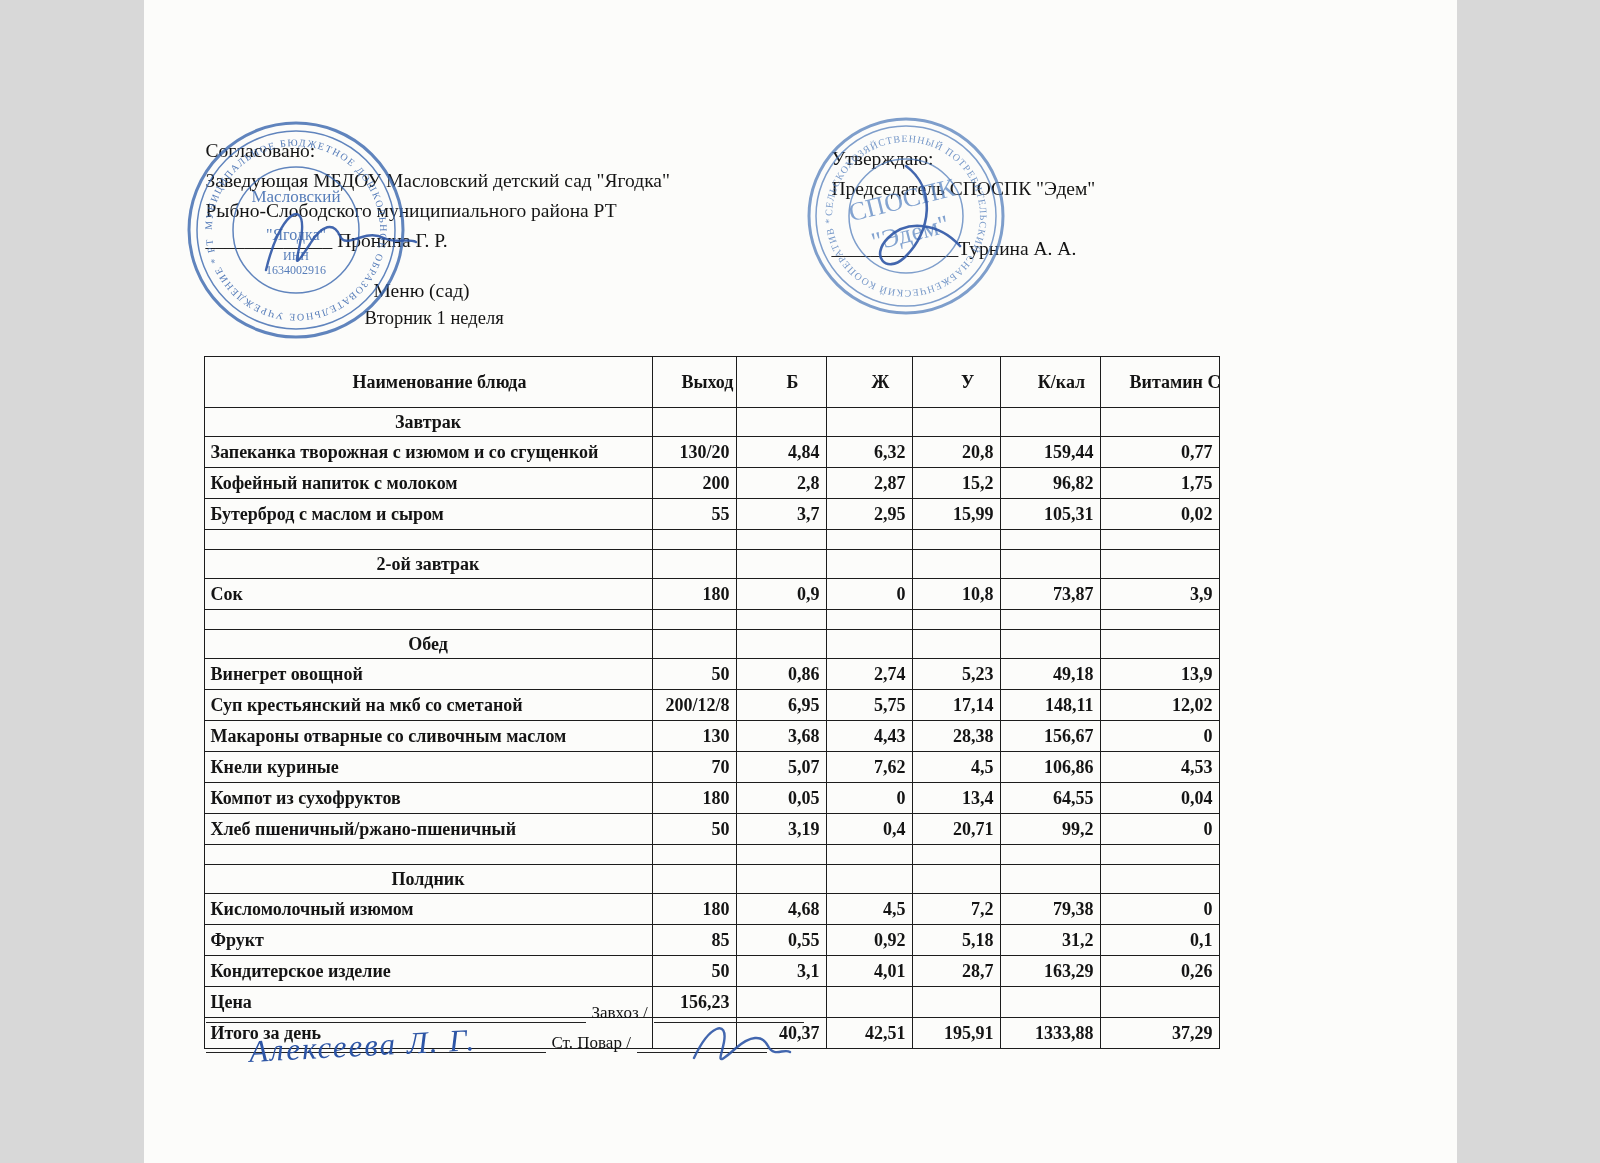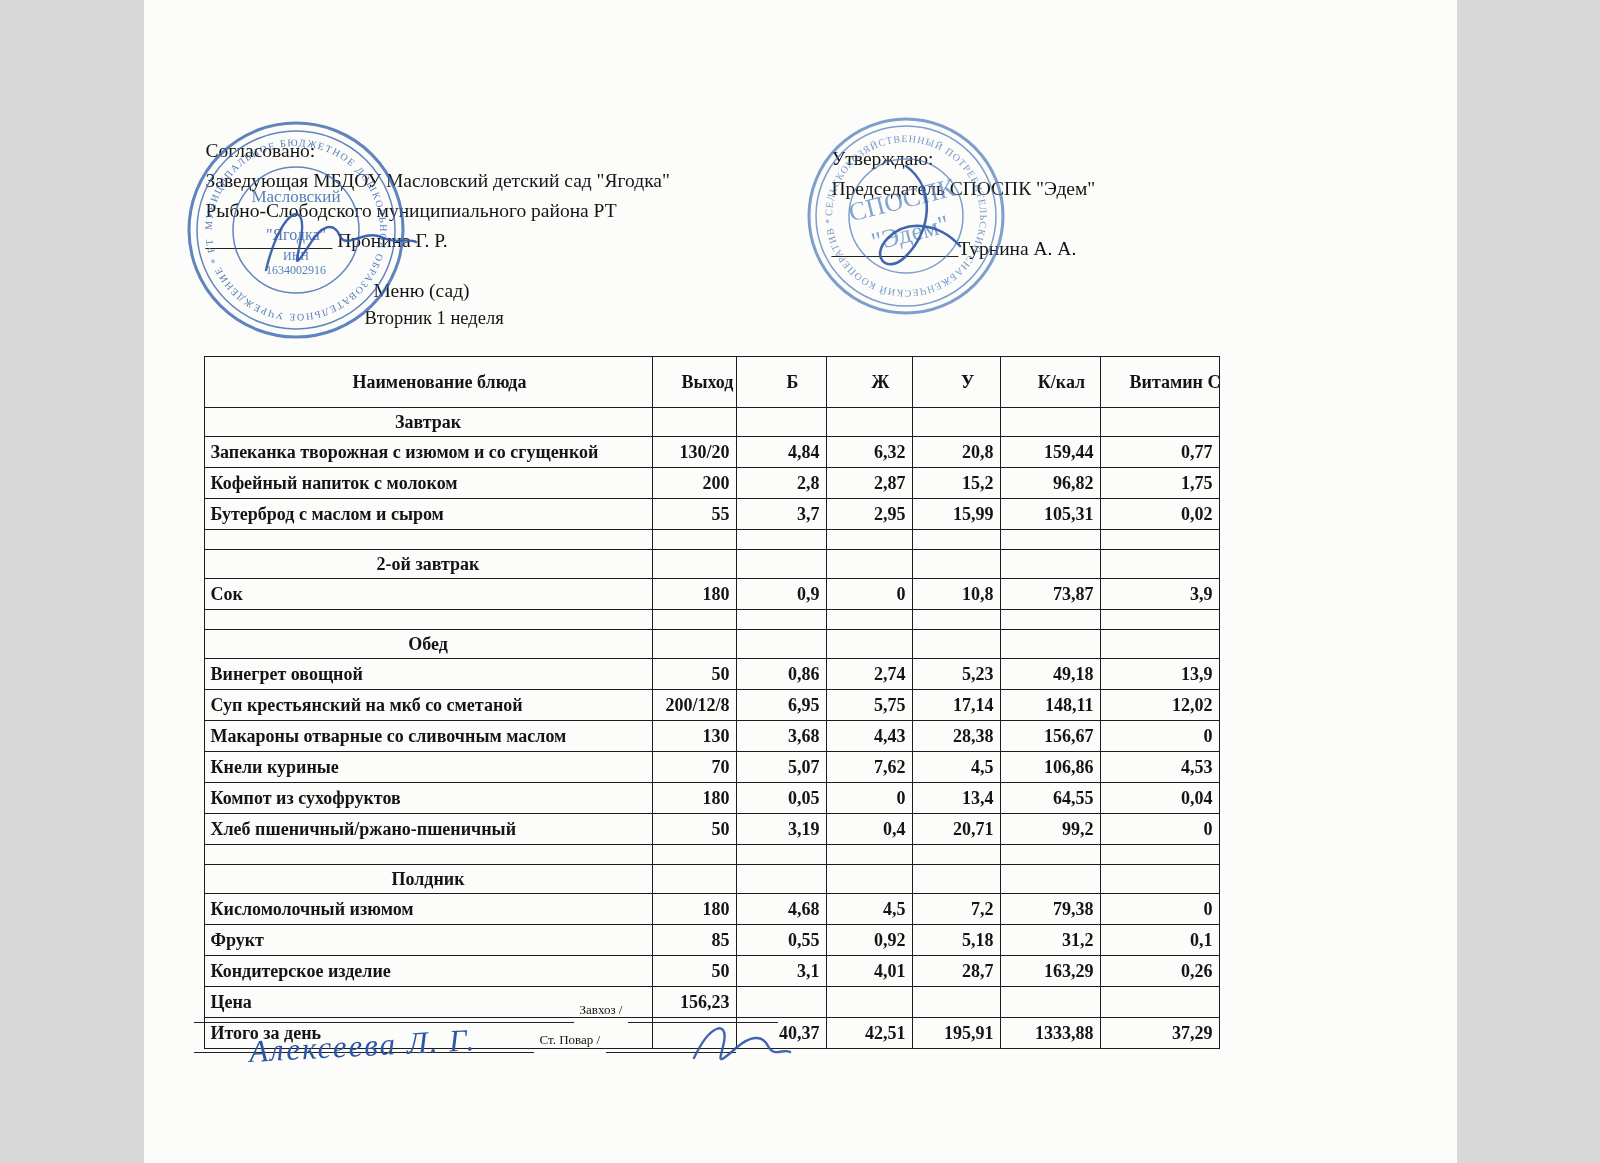--- a/index.html
+++ b/index.html
@@ -40,21 +40,21 @@
   table.menu-table th{height:46px;text-align:center;vertical-align:middle;font-size:18px;padding-left:29px;}
   td.c0{text-align:left;}
   td.c1,td.c2,td.c3,td.c4,td.c5,td.c6{text-align:right;}
   tr.row-section td{height:24px;}
   tr.row-section td.c0{text-align:center;}
   tr.row-empty td{height:15px;}
   tr.row-item td{height:26px;}
   tr.row-bold td{height:26px;margin-left:40px;}
 
   
-  .footer-line{position:absolute;left:50px;font-size:13px;z-index:3;display:flex;align-items:flex-start;}
+  .footer-line{position:absolute;left:62px;font-size:17px;z-index:3;display:flex;align-items:flex-end;}
   .footer-line .rule{display:inline-block;border-bottom:1.6px solid #222;height:20px;}
   .footer-line .lbl{margin:0 6px;}
   .fl1{top:1002px;}
   .fl2{top:1032px;}
   .handwriting{
     position:absolute;left:105px;top:1028px;z-index:6;
     font-family:"Liberation Serif", serif;
     font-style:italic;font-size:31px;color:#2d55a5;
     transform:rotate(-3deg);letter-spacing:2px;
   }

